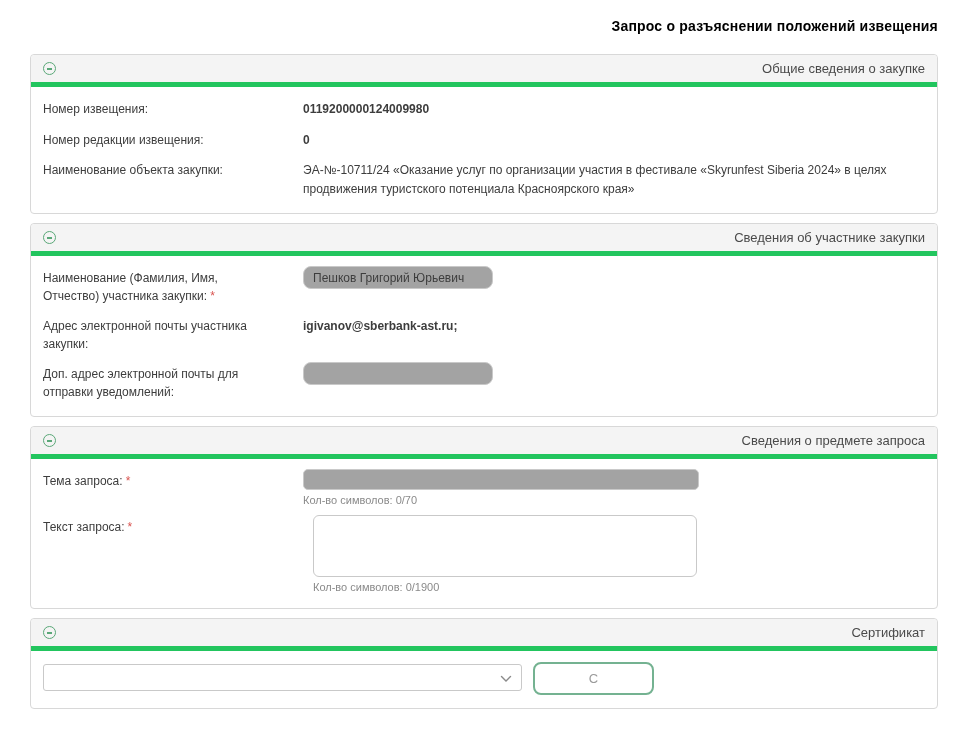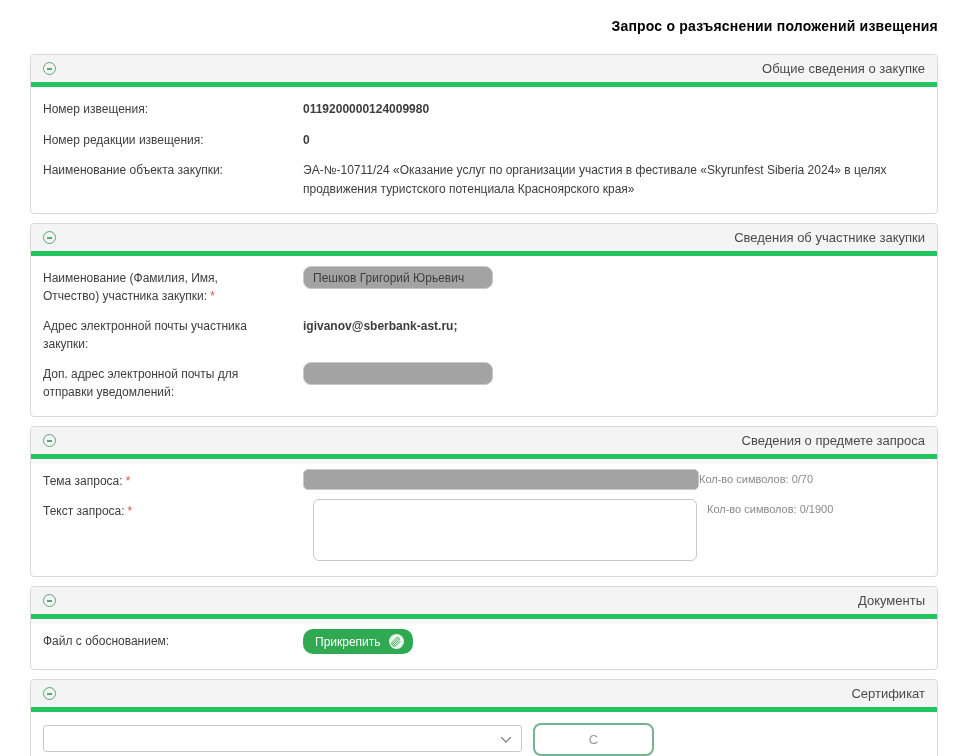--- a/index.html
+++ b/index.html
@@ -43,21 +43,21 @@
   .req { color: #d9534f; margin-left: 3px; }
   .value { font-size: 12px; color: #3d3d3d; line-height: 1.55; padding-top: 3px; max-width: 660px; }
   .value.bold { font-weight: bold; }
   .text-input {
     height: 23px; width: 190px;
     border: 1px solid #c9c9c9; border-radius: 8px;
     font-family: "Liberation Sans", sans-serif; font-size: 12px; color: #3d3d3d;
     padding: 0 9px; outline: none; background: #a3a3a3;
   }
   .text-input.wide { width: 396px; height: 21px; border-radius: 5px; }
-  .field-col { display: flex; flex-direction: row; }
+  .field-col { display: flex; flex-direction: column; }
   .counter { font-size: 11px; color: #8a8a8a; margin-top: 4px; }
   .request-textarea {
     width: 384px; height: 62px; margin-left: 10px;
     border: 1px solid #c9c9c9; border-radius: 6px;
     resize: none; outline: none; background: #fff;
     font-family: "Liberation Sans", sans-serif; font-size: 12px; padding: 4px 8px;
   }
   .request-textarea + .counter { margin-left: 10px; }
   .attach-btn {
     display: inline-flex; align-items: center; gap: 8px;
@@ -155,39 +155,20 @@
           <span>Текст запроса:</span><span class="req">*</span>
         </div>
         <div class="field-col">
           <textarea class="request-textarea" style=""></textarea>
           <div class="counter">Кол-во символов: 0/1900</div>
         </div>
       </div>
     </div>
   </div>
 
-  <div class="card">
-    <div class="card-header">
-      <span class="collapse-icon"></span>
-      <span class="card-title">Документы</span>
-    </div>
-    <div class="card-body">
-      <div class="row">
-        <div class="label">Файл с обоснованием:</div>
-        <button class="attach-btn">
-          <span>Прикрепить</span>
-          <span class="clip-circle">
-            <svg width="10" height="10" viewBox="0 0 24 24" fill="none" stroke="#2faa52" stroke-width="2.4" stroke-linecap="round" stroke-linejoin="round">
-              <path d="M21.44 11.05l-9.19 9.19a6 6 0 0 1-8.49-8.49l9.19-9.19a4 4 0 0 1 5.66 5.66l-9.2 9.19a2 2 0 0 1-2.83-2.83l8.49-8.48"></path>
-            </svg>
-          </span>
-        </button>
-      </div>
-    </div>
-  </div>
 
   <div class="card">
     <div class="card-header">
       <span class="collapse-icon"></span>
       <span class="card-title">Сертификат</span>
     </div>
     <div class="card-body">
       <div class="cert-row">
         <div class="cert-select">
           <span>

